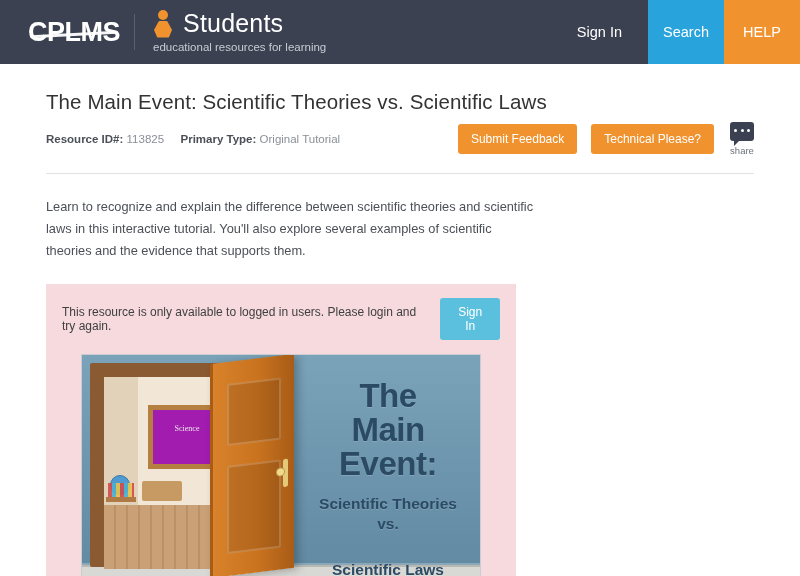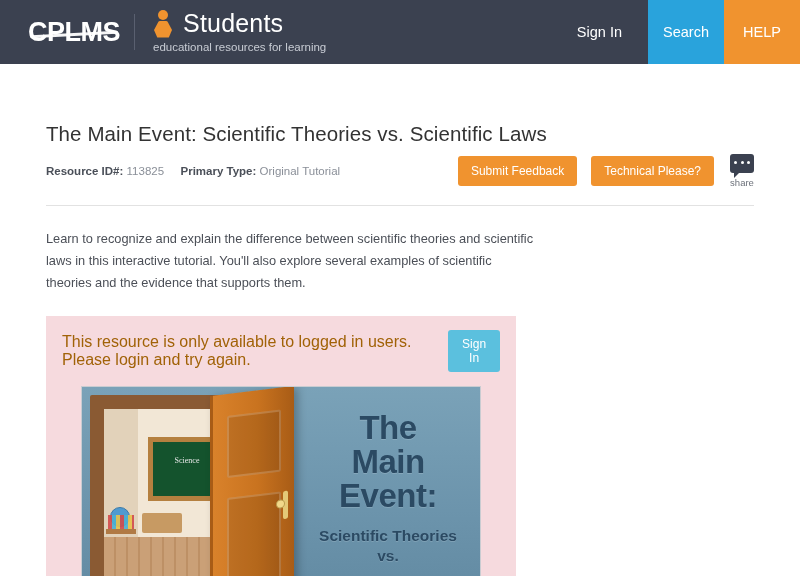--- a/index.html
+++ b/index.html
@@ -109,21 +109,21 @@
     width: 76px;
     cursor: pointer;
   }
   .hdr-btn.search { background: #29a3dc; }
   .hdr-btn.help { background: #f0932f; }
 
   
   .content {
     padding: 0 46px;
   }
-  .title-block { padding-top: 18px; margin-top: 40px; }
+  .title-block { padding-top: 26px; }
   .page-title {
     font-size: 20.5px;
     color: #333333;
     font-weight: normal;
     margin: 0 0 8px 0;
     letter-spacing: 0.1px;
   }
   .meta-row {
     display: flex;
     align-items: center;
@@ -206,22 +206,22 @@
     background: #f6dade;
     padding: 14px 16px 0 16px;
     width: 470px;
   }
   .alert-row {
     display: flex;
     align-items: center;
     gap: 12px;
   }
   .alert-text {
-    font-size: 16px;
-    color: #a16207;
+    font-size: 12px;
+    color: #404040;
   }
   .btn-signin-sm {
     background: #5bc0de;
     color: #ffffff;
     border: none;
     border-radius: 3px;
     font-size: 12px;
     padding: 7px 13px;
     cursor: pointer;
     font-family: "Liberation Sans", sans-serif;
@@ -280,21 +280,21 @@
     background: #e2d2ba;
   }
   .room .floor {
     position: absolute; left: 0; right: 0; bottom: 0; height: 64px;
     background: repeating-linear-gradient(90deg, #caa077 0 10px, #bd9065 10px 12px);
   }
   .chalkboard {
     position: absolute;
     left: 44px; top: 28px;
     width: 78px; height: 64px;
-    background: #14532d;
+    background: #a21caf;
     border: 5px solid #b5803f;
   }
   .chalk-text {
     position: absolute;
     left: 0; right: 0; top: 14px;
     text-align: center;
     color: #e9e9e9;
     font-size: 8px;
     font-family: "Liberation Serif", serif;
   }

